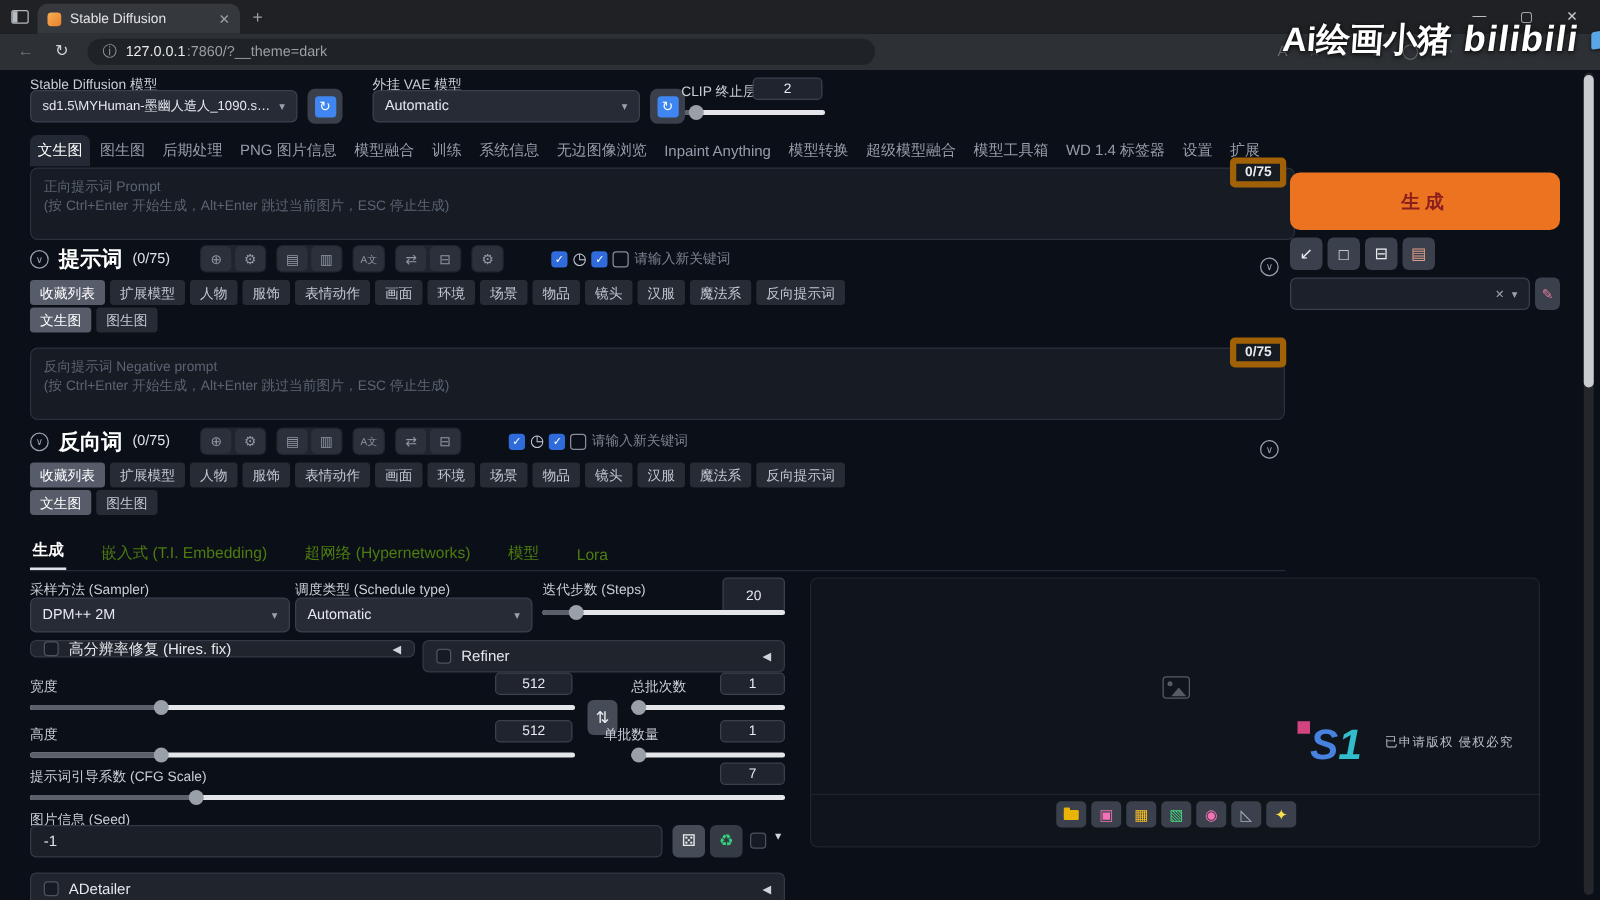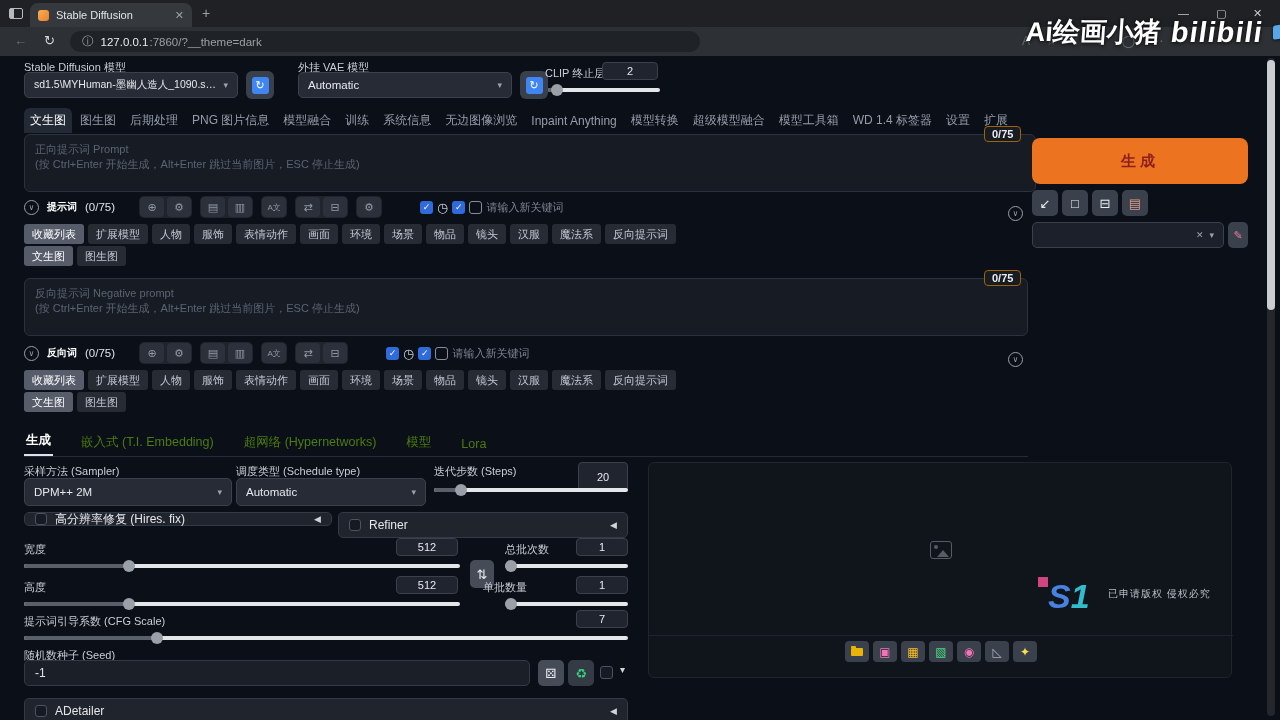--- a/index.html
+++ b/index.html
@@ -26,24 +26,24 @@
   .refbtn .inner{width:17px;height:17px;background:#3f86f2;border-radius:3px;color:#fff;font-size:11px;display:flex;align-items:center;justify-content:center}
   .numbox{background:#20242e;border:1px solid #3a414d;border-radius:4px;font-size:11px;color:#e6e9ee;display:flex;align-items:center;justify-content:center}
   .slider{height:4px;background:#e4e6ea;border-radius:2px}
   .slider .fill{position:absolute;left:0;top:0;height:4px;background:#5a6069;border-radius:2px}
   .slider .knob{position:absolute;top:-4px;width:12px;height:12px;background:#9aa0a8;border-radius:50%}
   .mtabs{display:flex;gap:2px;align-items:center}
   .mtab{font-size:12px;color:#959dab;padding:4px 6px;white-space:nowrap;cursor:pointer}
   .mtab.on{color:#fff;background:#242a35;border-radius:6px 6px 0 0}
   textarea.prompt{background:#161b24;border:1px solid #2b323e;border-radius:6px;width:100%;height:100%;resize:none;padding:7px 10px;font-size:11px;color:#aeb5c0;font-family:inherit}
   textarea.prompt::placeholder{color:#5b6472}
-  .badge{background:#171b22;border:1px solid #a16207;border-radius:4px;font-size:11px;font-weight:bold;color:#e8ebf0;padding:1px 7px;z-index:5}
+  .badge{background:#171b22;border:5px solid #a16207;border-radius:4px;font-size:11px;font-weight:bold;color:#e8ebf0;padding:1px 7px;z-index:5}
   .secrow{display:flex;align-items:center;gap:8px;height:22px}
   .circhev{width:15px;height:15px;border:1.4px solid #99a0aa;border-radius:50%;color:#99a0aa;font-size:8px;display:flex;align-items:center;justify-content:center}
-  .sectitle{font-size:10px;font-weight:bold;color:#fff;white-space:nowrap}
+  .sectitle{font-size:17px;font-weight:bold;color:#fff;white-space:nowrap}
   .seccount{font-size:11.5px;color:#dfe3e9}
   .tgrp{display:flex;gap:3px;background:#20242d;border-radius:5px;padding:1px}
   .tbtn{width:24px;height:20px;background:#2b303a;border-radius:4px;display:flex;align-items:center;justify-content:center;font-size:11px;color:#9099a6;cursor:pointer}
   .cb{width:13px;height:13px;border-radius:3px;flex:none}
   .cb.blue{background:#2f6bdb;color:#fff;font-size:9px;display:flex;align-items:center;justify-content:center}
   .cb.empty{border:1.5px solid #878e99}
   .cb.dark{border:1.5px solid #4c5360;background:#161b23}
   .kwinput{background:transparent;border:none;outline:none;font-size:11px;color:#c6ccd6;width:95px;font-family:inherit}
   .kwinput::placeholder{color:#7b8290}
   .chiprow{display:flex;gap:4px;align-items:center}
@@ -324,21 +324,21 @@
       <div class="knob" style="left:0"></div>
   </div>
 
   <div class="abs lbl" style="left:24px;top:558px">提示词引导系数 (CFG Scale)</div>
   <div class="abs numbox" style="left:576px;top:554px;width:52px;height:18px">7</div>
   <div class="abs slider" style="left:24px;top:580px;width:604px">
     <div class="fill" style="width:22%"></div>
       <div class="knob" style="left:calc(22% - 6px)"></div>
   </div>
 
-  <div class="abs lbl" style="left:24px;top:592px">随机数种子 (Seed)</div>
+  <div class="abs lbl" style="left:24px;top:592px">图片信息 (Seed)</div>
   <input class="abs" style="left: 24px; top: 604px; width: 506px; height: 26px; background: rgb(26, 31, 40); border: 1px solid rgb(51, 58, 69); border-radius: 5px; padding: 0px 10px; font-size: 12px; color: rgb(223, 227, 233); font-family: inherit;" value="-1">
   <div class="abs sqbtn" style="left:538px;top:604px;width:26px;height:26px">
     <span>⚄</span>
   </div>
   <div class="abs sqbtn" style="left:568px;top:604px;width:26px;height:26px;background:#343b44">
     <span style="color:#34d17e">♻</span>
   </div>
   <span class="abs cb dark" style="left:600px;top:610px"></span>
   <span class="abs" style="left:620px;top:608px;color:#d0d5dc;font-size:10px">▾</span>
 

